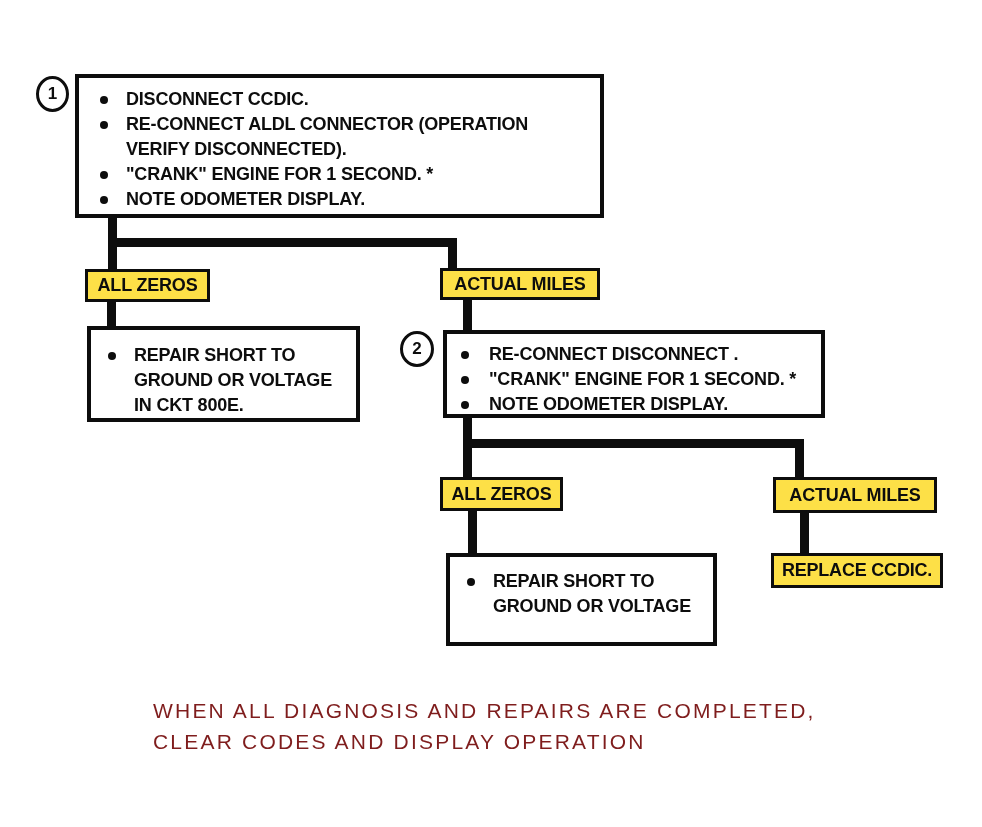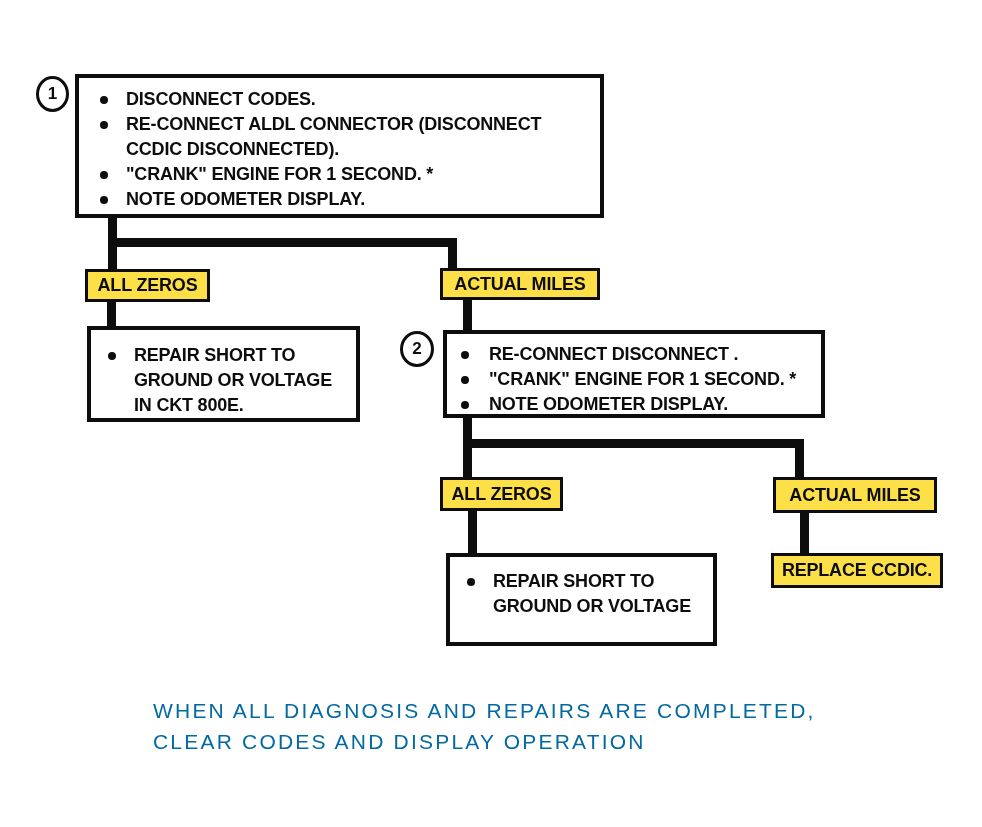--- a/index.html
+++ b/index.html
@@ -66,45 +66,45 @@
   .btxt div { white-space: nowrap; }
 
   .b1-pad { padding: 9px 8px 0 21px; }
   .b1-pad .dot { margin-right: 18px; }
 
   .footer-line {
     position: absolute;
     font-size: 21px;
     font-weight: 400;
     letter-spacing: 2.2px;
-    color: #0369a1;
+    color: #7f1d1d;
     white-space: nowrap;
   }
 </style>
 </head>
 <body>
 
 <div class="canvas">
 
   <div class="abs circ" style="left:36px; top:76px; width:33px; height:36px;">
     <span>1</span>
   </div>
 
   <div class="abs pbox b1-pad" style="left:75px; top:74px; width:529px; height:144px;">
     <div class="bl">
       <span class="dot"></span>
       <div class="btxt">
-          <div>DISCONNECT CODES.</div>
-        </div>
-    </div>
-    <div class="bl">
-      <span class="dot"></span>
-      <div class="btxt">
-        <div>RE-CONNECT ALDL CONNECTOR (DISCONNECT</div>
-        <div>CCDIC DISCONNECTED).</div>
+          <div>DISCONNECT CCDIC.</div>
+        </div>
+    </div>
+    <div class="bl">
+      <span class="dot"></span>
+      <div class="btxt">
+        <div>RE-CONNECT ALDL CONNECTOR (OPERATION</div>
+        <div>VERIFY DISCONNECTED).</div>
       </div>
     </div>
     <div class="bl">
       <span class="dot"></span>
       <div class="btxt">
           <div>"CRANK" ENGINE FOR 1 SECOND.  *</div>
         </div>
     </div>
     <div class="bl">
       <span class="dot"></span>

